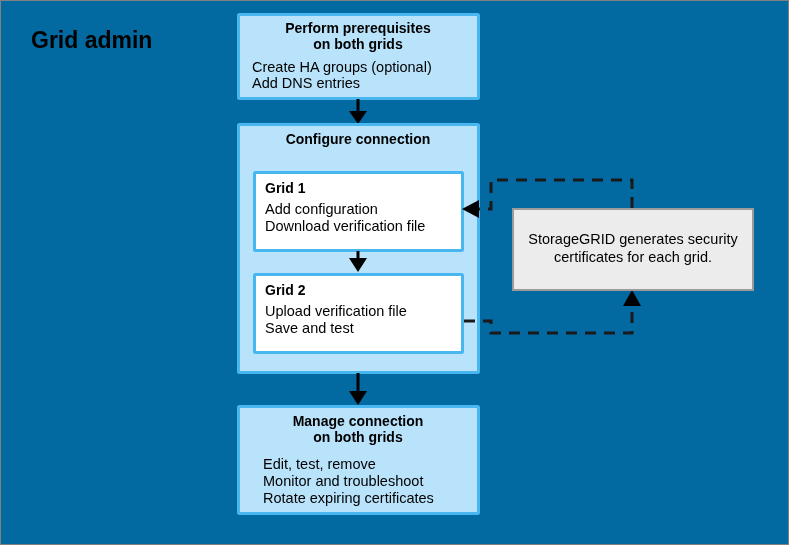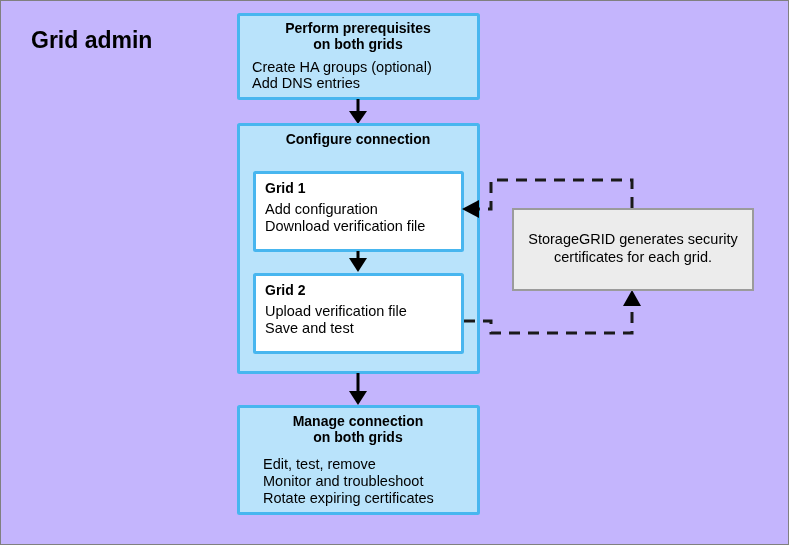--- a/index.html
+++ b/index.html
@@ -4,21 +4,21 @@
 <style>
   html, body {
     margin: 0;
     padding: 0;
     background: #ffffff;
   }
   #page {
     position: relative;
     width: 789px;
     height: 545px;
-    background: #c4b5fd;
+    background: #0369a1;
     box-sizing: border-box;
     border: 1px solid #808080;
     overflow: hidden;
     font-family: "Liberation Sans", sans-serif;
   }
   #diagram {
     position: absolute;
     left: 0;
     top: 0;
     width: 789px;

